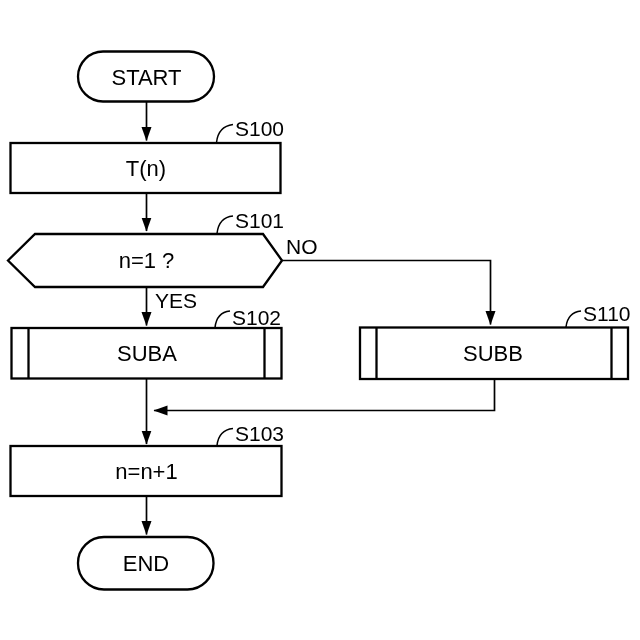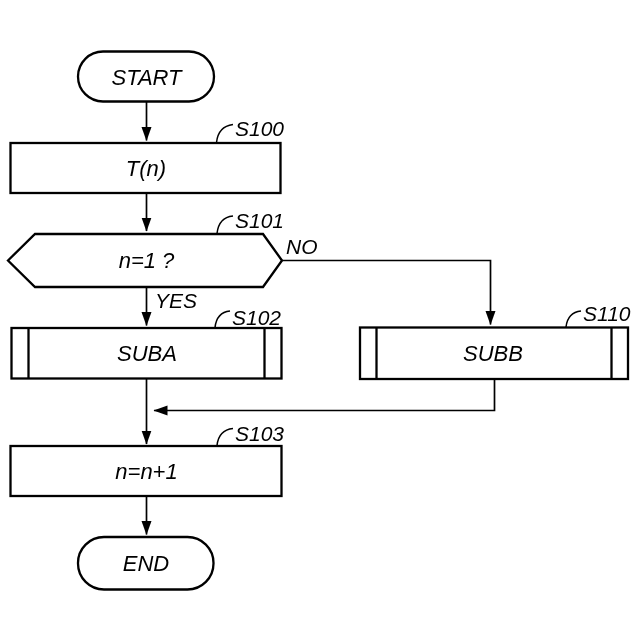--- a/index.html
+++ b/index.html
@@ -8,21 +8,20 @@
     background: #ffffff;
     width: 640px;
     height: 640px;
     overflow: hidden;
     font-family: "Liberation Sans", sans-serif;
   }
   .canvas-wrap {
     width: 640px;
     height: 468px;
     position: relative;
-    font-style: italic;
   }
   svg {
     display: block;
   }
   .shape {
     fill: #ffffff;
     stroke: #000000;
     stroke-width: 2.3;
   }
   .innerline {

